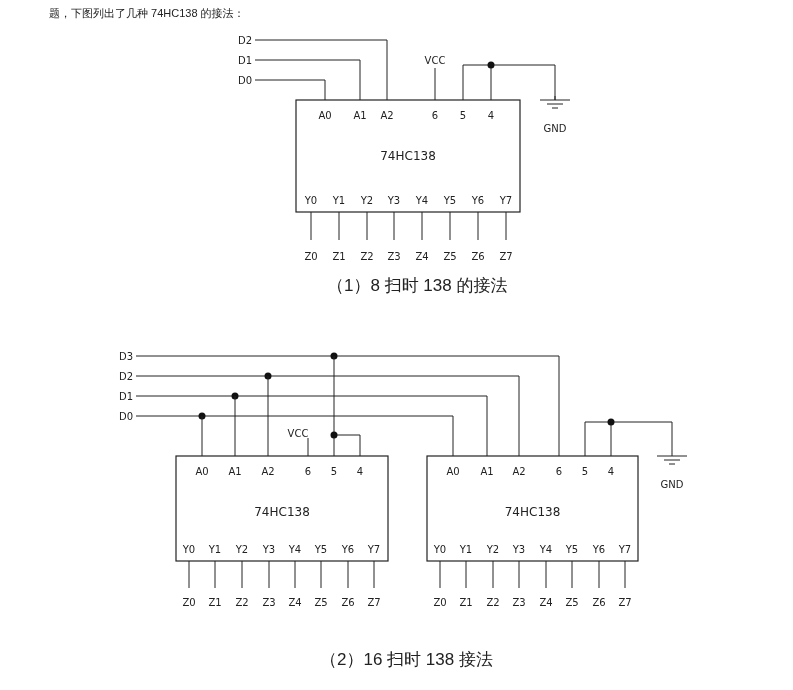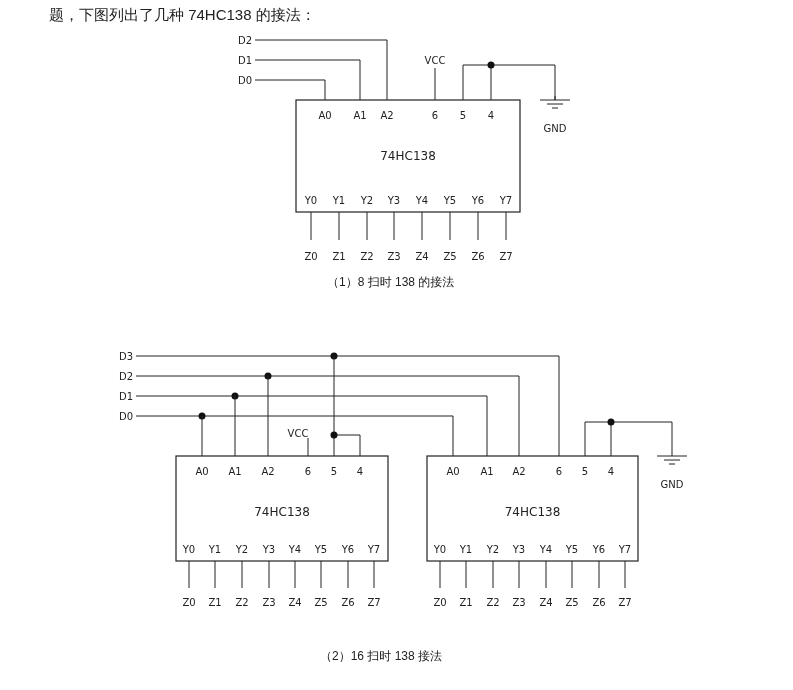--- a/index.html
+++ b/index.html
@@ -1,18 +1,18 @@
 <!DOCTYPE html>
 <html><head>
 <meta charset="utf-8">
 <style>
   html, body { margin: 0; padding: 0; background: #ffffff; }
   body { width: 793px; height: 690px; position: relative; overflow: hidden; font-family: "DejaVu Sans", sans-serif; }
-  .intro { position: absolute; left: 49px; top: 6px; font-size: 15px; color: #222; font-family: "Liberation Sans", "DejaVu Sans", sans-serif; }
-  .caption { position: absolute; font-size: 12px; color: #222; font-family: "Liberation Sans", "DejaVu Sans", sans-serif; }
+  .intro { position: absolute; left: 49px; top: 6px; font-size: 11px; color: #222; font-family: "Liberation Sans", "DejaVu Sans", sans-serif; }
+  .caption { position: absolute; font-size: 17px; color: #222; font-family: "Liberation Sans", "DejaVu Sans", sans-serif; }
   svg { position: absolute; left: 0; top: 0; }
   svg text { font-family: "DejaVu Sans", sans-serif; font-size: 10px; fill: #222; }
   svg text.chip { font-size: 12px; }
   .w { stroke: #222; stroke-width: 1; fill: none; }
   .box { stroke: #222; stroke-width: 1.2; fill: none; }
 </style>
 </head>
 <body>
 
 <div class="intro">题，下图列出了几种 74HC138 的接法：</div>

